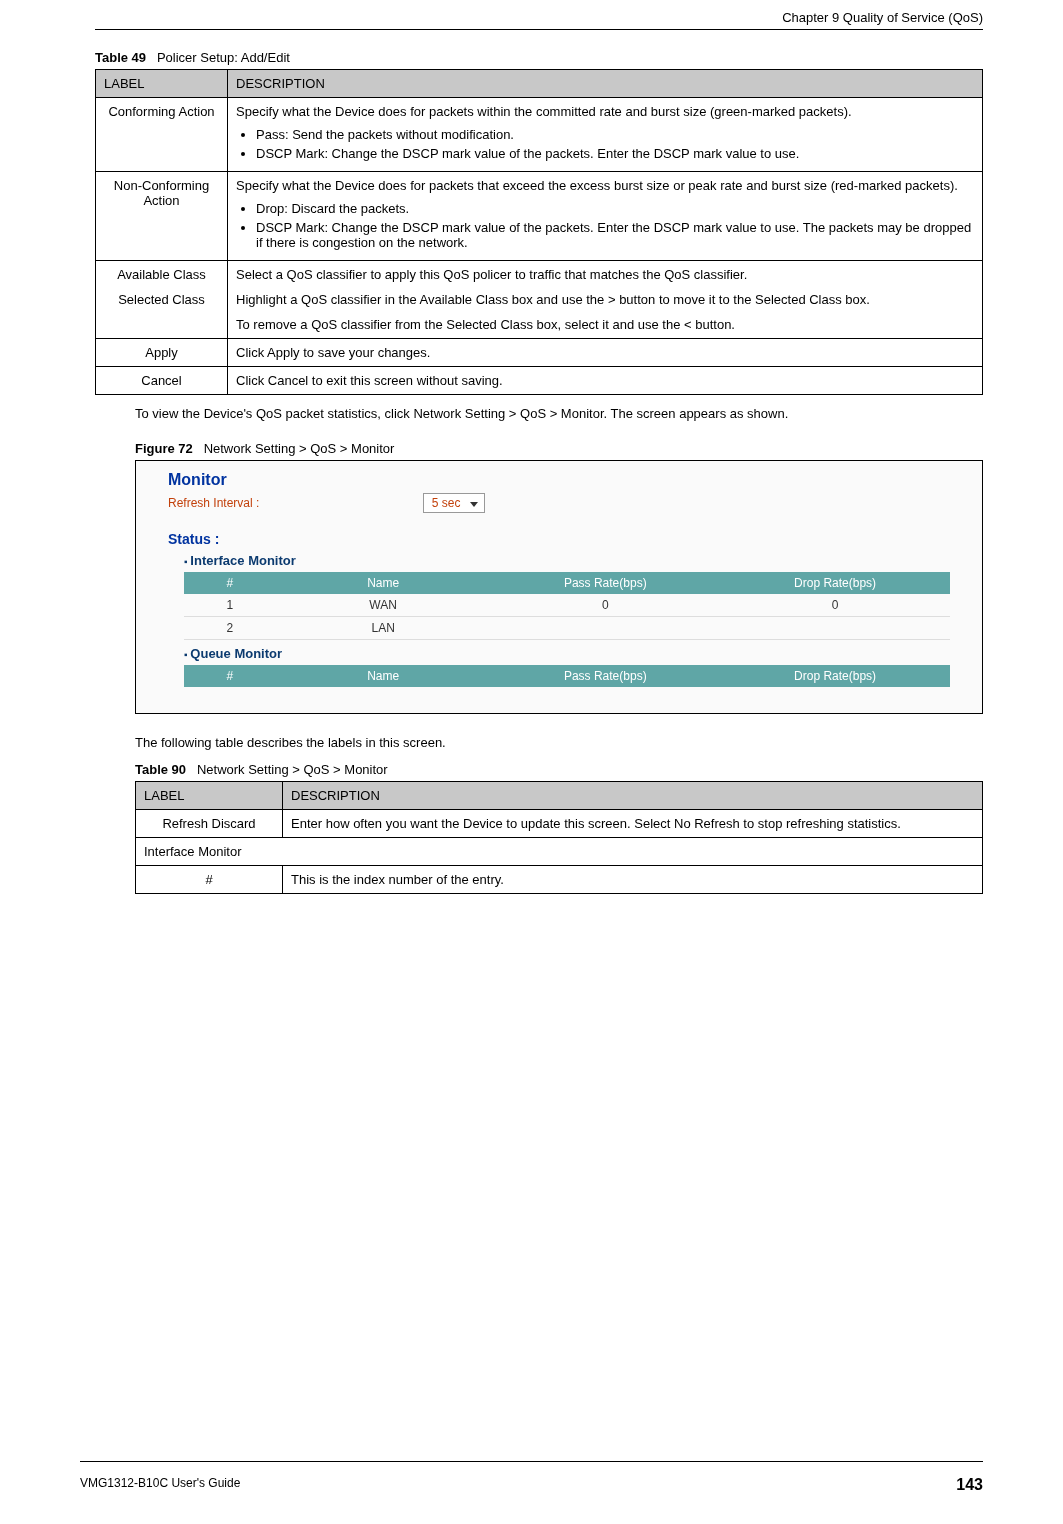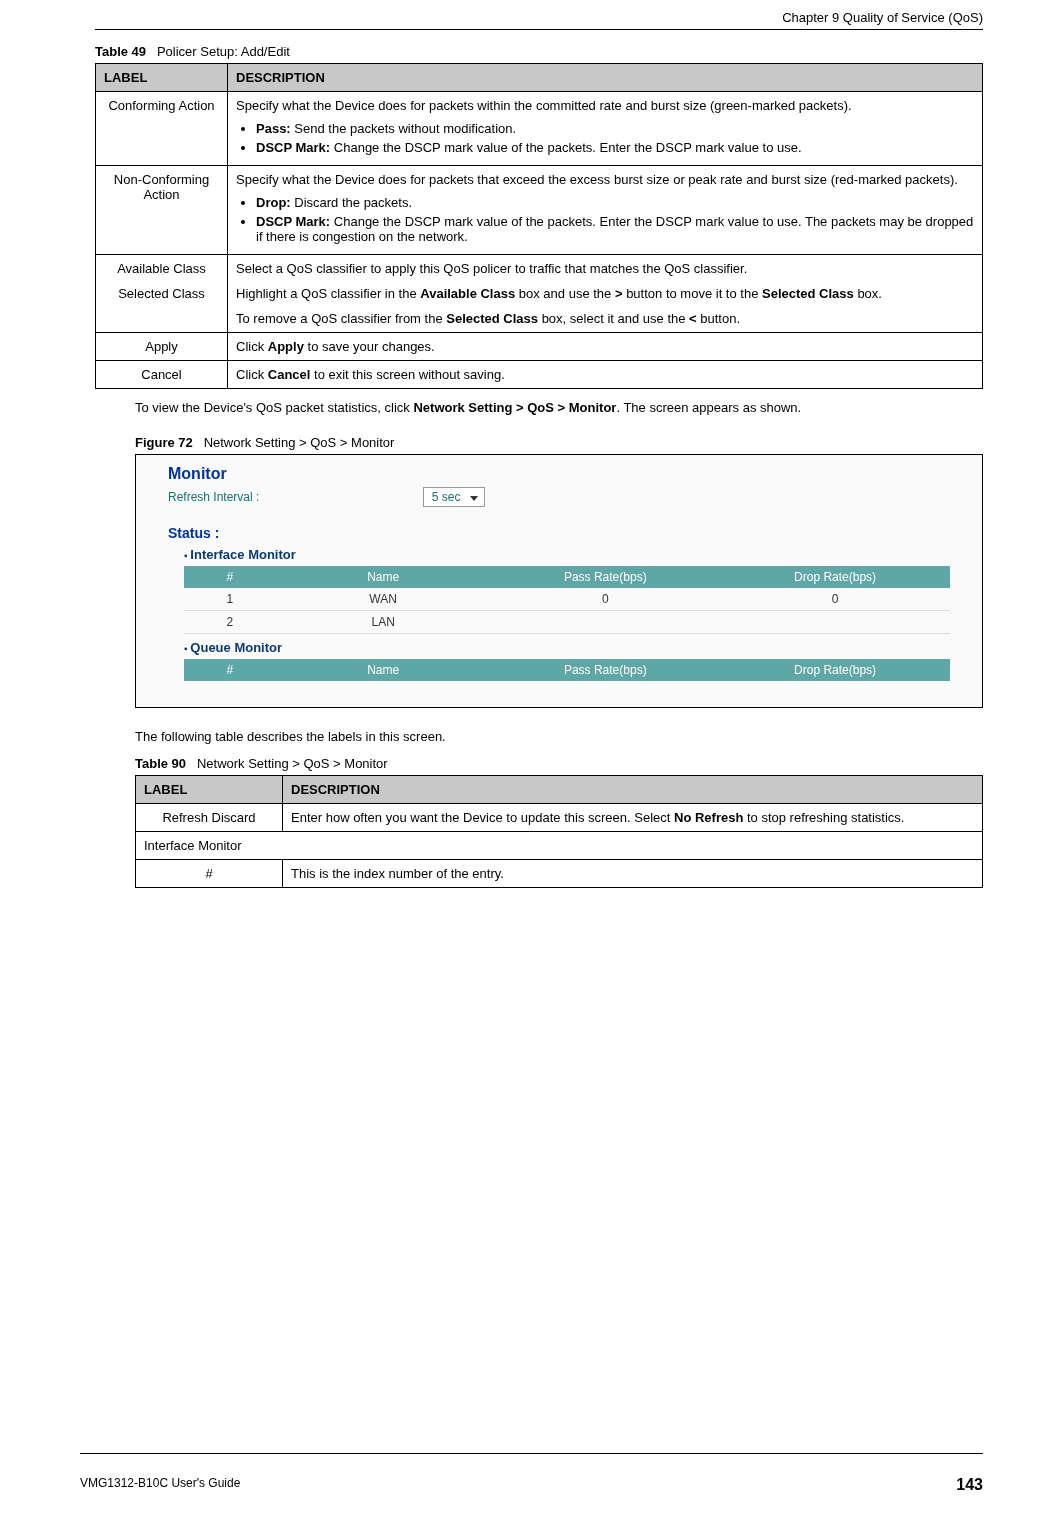--- a/index.html
+++ b/index.html
@@ -15,21 +15,21 @@
     padding: 10px 80px 20px 95px;
     box-sizing: border-box;
     position: relative;
     height: 1524px;
   }
   .running-header {
     text-align: right;
     font-size: 13px;
     border-bottom: 1px solid #000;
     padding-bottom: 4px;
-    margin-bottom: 14px;
+    margin-bottom: 20px;
   }
   .table-caption {
     font-size: 13px;
     margin: 8px 0 4px 0;
   }
   .table-caption .tbl-label {
     font-weight: bold;
   }
   table.spec {
     border-collapse: collapse;
@@ -37,21 +37,21 @@
     font-size: 13px;
   }
   table.spec th, table.spec td {
     border: 1px solid #000;
     padding: 6px 8px;
     vertical-align: top;
     text-align: left;
   }
   table.spec th {
     background: #c8c8c8;
-    font-weight: bold;
+    font-weight: normal;
   }
   table.spec td.label-col {
     width: 115px;
     text-align: center;
   }
   ul.bullets {
     margin: 8px 0 4px 0;
     padding-left: 20px;
   }
   ul.bullets li {
@@ -82,21 +82,21 @@
   }
   .panel-title {
     color: #0033a0;
     font-weight: bold;
     font-size: 16px;
     margin-bottom: 4px;
     font-family: Arial, sans-serif;
   }
   .refresh-row {
     font-size: 12px;
-    color: #0f766e;
+    color: #c2410c;
     margin-bottom: 18px;
   }
   .refresh-select {
     display: inline-block;
     border: 1px solid #999;
     background: #fff;
     padding: 2px 24px 2px 8px;
     font-size: 12px;
     margin-left: 160px;
     position: relative;
@@ -152,29 +152,29 @@
   .col-num { width: 12%; }
   .col-name { width: 28%; }
   .col-pass { width: 30%; }
   .col-drop { width: 30%; }
   .footer {
     position: absolute;
     bottom: 30px;
     left: 80px;
     right: 80px;
     border-top: 1px solid #000;
-    padding-top: 22px;
+    padding-top: 14px;
     font-size: 12px;
   }
   .footer .pageno {
     float: right;
     font-weight: bold;
     font-size: 16px;
   }
-  .bold { font-weight: bold; }
+  .bold { font-weight: normal; }
 </style>
 </head>
 <body>
 
 <div class="page">
 
   <div class="running-header">
     <span>Chapter 9 Quality of Service (QoS)</span>
   </div>
 

